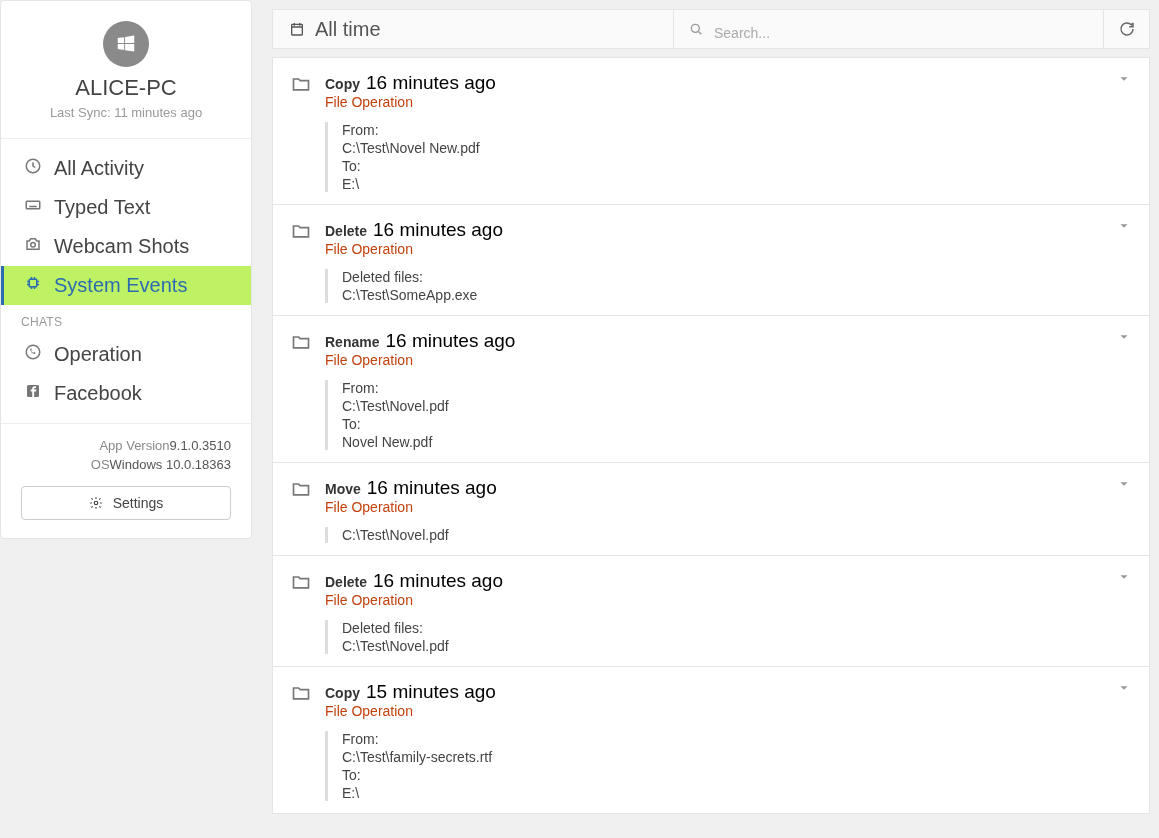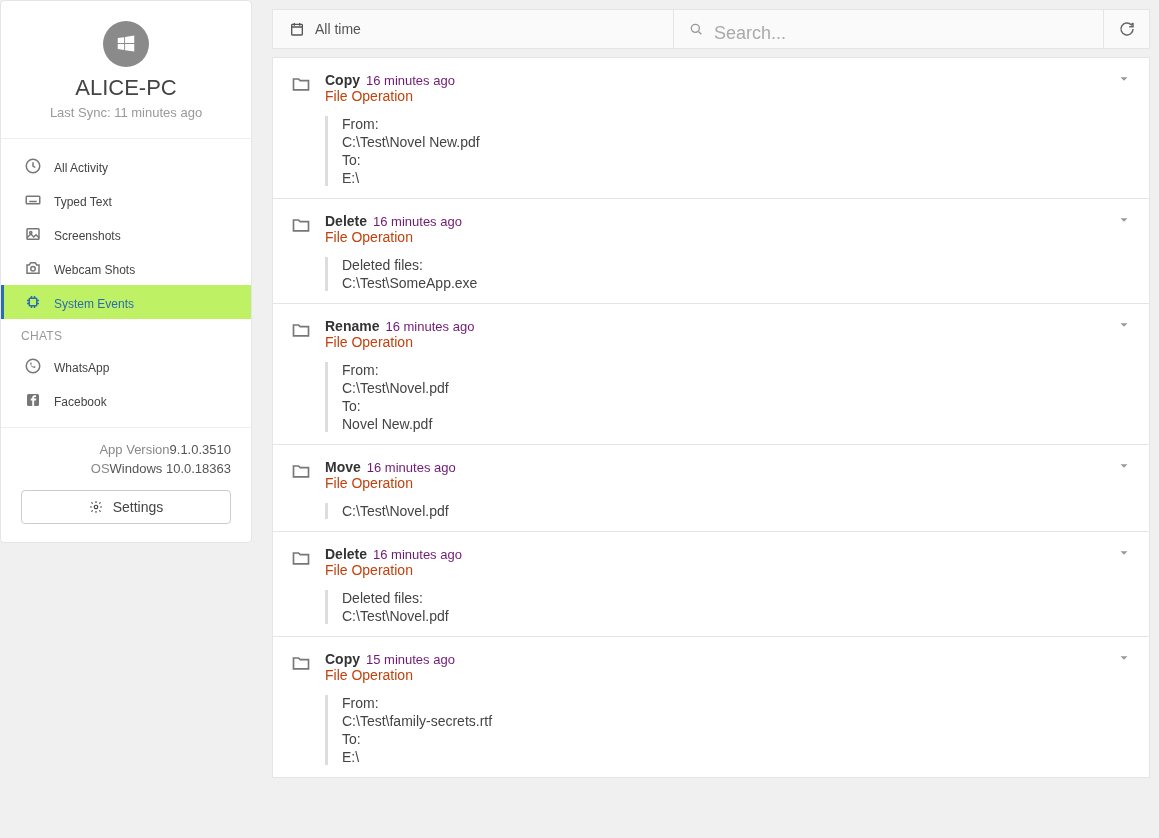--- a/index.html
+++ b/index.html
@@ -49,23 +49,23 @@
     }
     .last-sync {
       font-size: 13px;
       color: #999;
     }
     .nav {
       padding: 10px 0;
     }
     .nav-item {
       display: flex;
-      align-items: flex-end;
+      align-items: flex-start;
       padding: 8px 20px;
-      font-size: 12px;
+      font-size: 20px;
       color: #444;
       cursor: pointer;
       border-left: 3px solid transparent;
     }
     .nav-item.active {
       border-left-color: #2b6cb0;
       color: #2b6cb0;
       background: #bef264;
     }
     .nav-item .icon {
@@ -128,38 +128,38 @@
       display: flex;
       border: 1px solid #e5e5e5;
       background: #fafafa;
       height: 40px;
     }
     .top-left {
       display: flex;
       align-items: center;
       padding: 0 16px;
       gap: 10px;
-      font-size: 14px;
+      font-size: 20px;
       color: #555;
       flex: 0 0 auto;
       min-width: 400px;
     }
     .top-search {
       flex: 1;
       display: flex;
       align-items: center;
       border-left: 1px solid #e5e5e5;
       padding: 0 14px;
       gap: 10px;
     }
     .top-search input {
       border: none;
       outline: none;
       background: transparent;
-      font-size: 18px;
+      font-size: 14px;
       width: 100%;
       color: #555;
       margin-top: 8px;
     }
     .top-search input::placeholder {
       color: #aaa;
     }
     .top-refresh {
       width: 46px;
       border-left: 1px solid #e5e5e5;
@@ -201,22 +201,22 @@
       display: flex;
       align-items: baseline;
       gap: 6px;
     }
     .event-title {
       font-weight: 700;
       font-size: 14px;
       color: #333;
     }
     .event-time {
-      font-size: 13px;
-      color: #701a75;
+      font-size: 19px;
+      color: #000000;
     }
     .event-kind {
       font-size: 14px;
       color: #c2410c;
       margin-top: 0;
     }
     .event-details {
       margin-top: 12px;
       padding-left: 14px;
       border-left: 3px solid #ddd;
@@ -268,30 +268,20 @@
           <svg width="18" height="18" viewBox="0 0 24 24" fill="none" stroke="currentColor" stroke-width="2">
               <rect x="3" y="7" width="18" height="10" rx="1"></rect>
               <path d="M7 11h.01M11 11h.01M15 11h.01M7 14h10"></path>
             </svg>
         </span>
         <span>Typed Text</span>
       </div>
       <div class="nav-item">
         <span class="icon">
           <svg width="18" height="18" viewBox="0 0 24 24" fill="none" stroke="currentColor" stroke-width="2">
-              <rect x="4" y="5" width="16" height="14" rx="1"></rect>
-              <circle cx="9" cy="10" r="1.5"></circle>
-              <path d="M4 17l5-5 4 4 3-3 4 4"></path>
-            </svg>
-        </span>
-        <span>Screenshots</span>
-      </div>
-      <div class="nav-item">
-        <span class="icon">
-          <svg width="18" height="18" viewBox="0 0 24 24" fill="none" stroke="currentColor" stroke-width="2">
               <path d="M4 8h3l2-3h6l2 3h3v11H4z"></path>
               <circle cx="12" cy="13" r="3"></circle>
             </svg>
         </span>
         <span>Webcam Shots</span>
       </div>
       <div class="nav-item active">
         <span class="icon">
           <svg width="18" height="18" viewBox="0 0 24 24" fill="none" stroke="currentColor" stroke-width="2">
               <rect x="7" y="7" width="10" height="10" rx="1"></rect>
@@ -303,21 +293,21 @@
 
       <div class="nav-section-label">CHATS</div>
 
       <div class="nav-item">
         <span class="icon">
           <svg width="18" height="18" viewBox="0 0 24 24" fill="none" stroke="currentColor" stroke-width="2">
               <circle cx="12" cy="12" r="9"></circle>
               <path d="M8.5 9c0 3 3 5.5 6 5.5l1-1.5-2-1-1 1c-1 0-3-2-3-3l1-1-1-2-1.5 1z" fill="currentColor" stroke="none"></path>
             </svg>
         </span>
-        <span>WhatsApp</span>
+        <span>Operation</span>
       </div>
       <div class="nav-item">
         <span class="icon">
           <svg width="18" height="18" viewBox="0 0 24 24" fill="currentColor">
               <rect x="4" y="4" width="16" height="16" rx="2"></rect>
               <path d="M14 8h2V5.5h-2c-1.7 0-3 1.3-3 3V10H9v2.5h2V20h2.5v-7.5H16l.5-2.5H13.5V9c0-.6.4-1 .5-1z" fill="#fff"></path>
             </svg>
         </span>
         <span>Facebook</span>
       </div>

